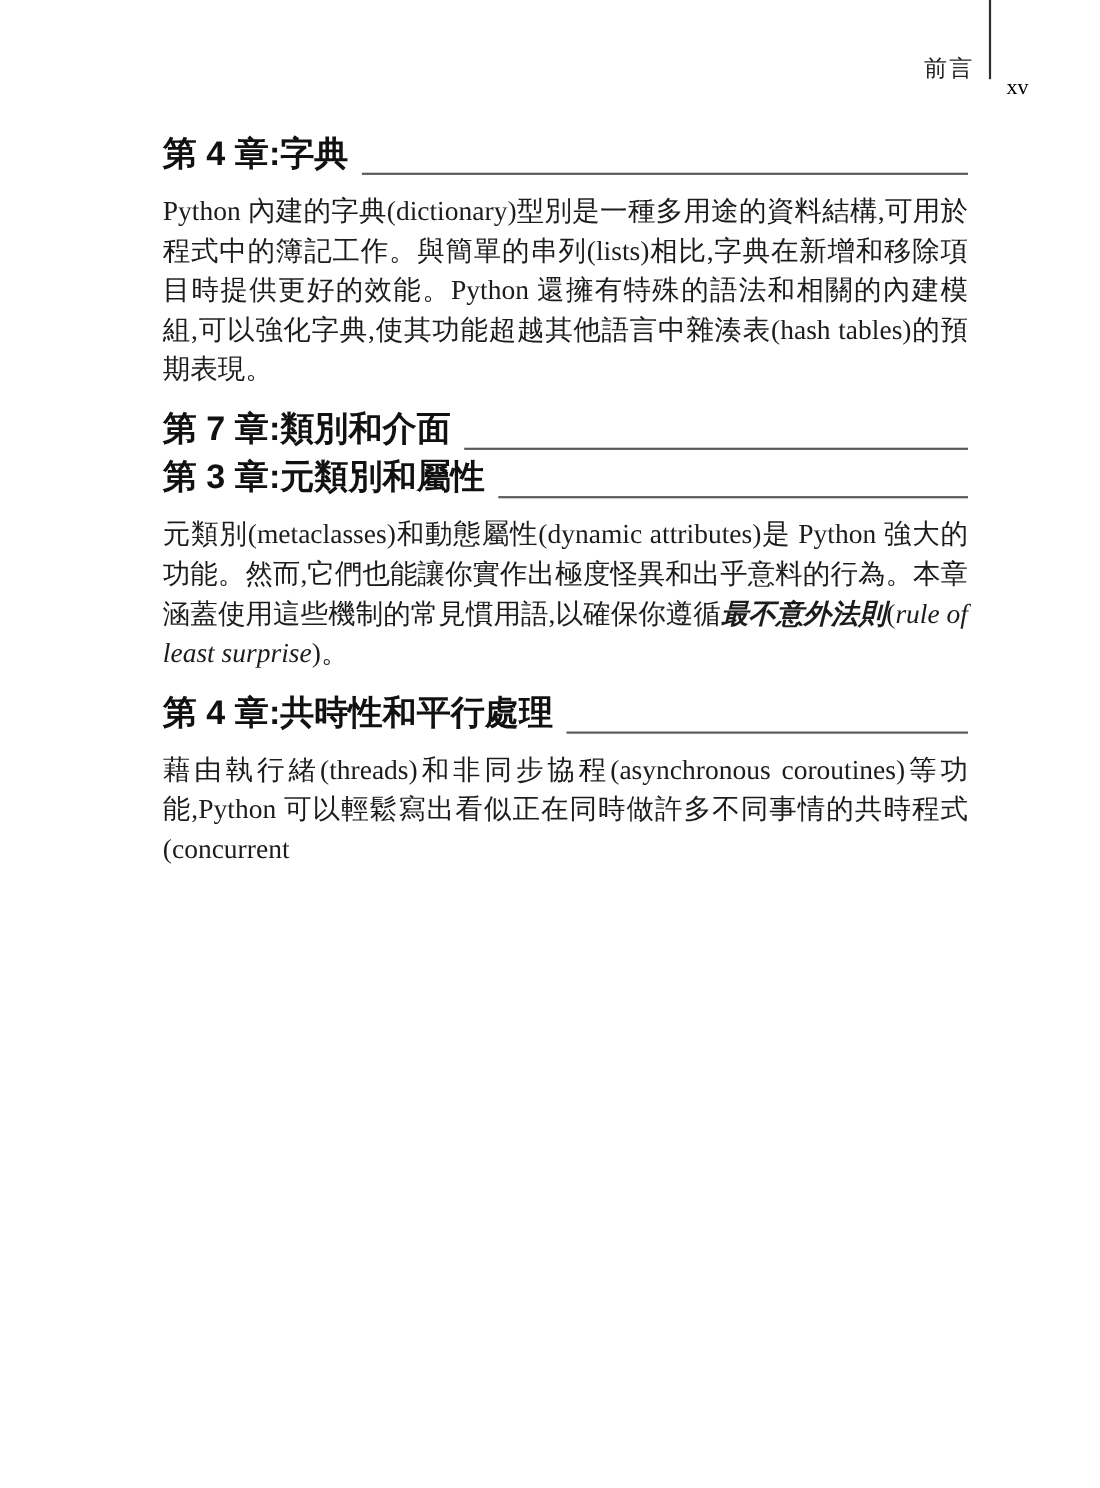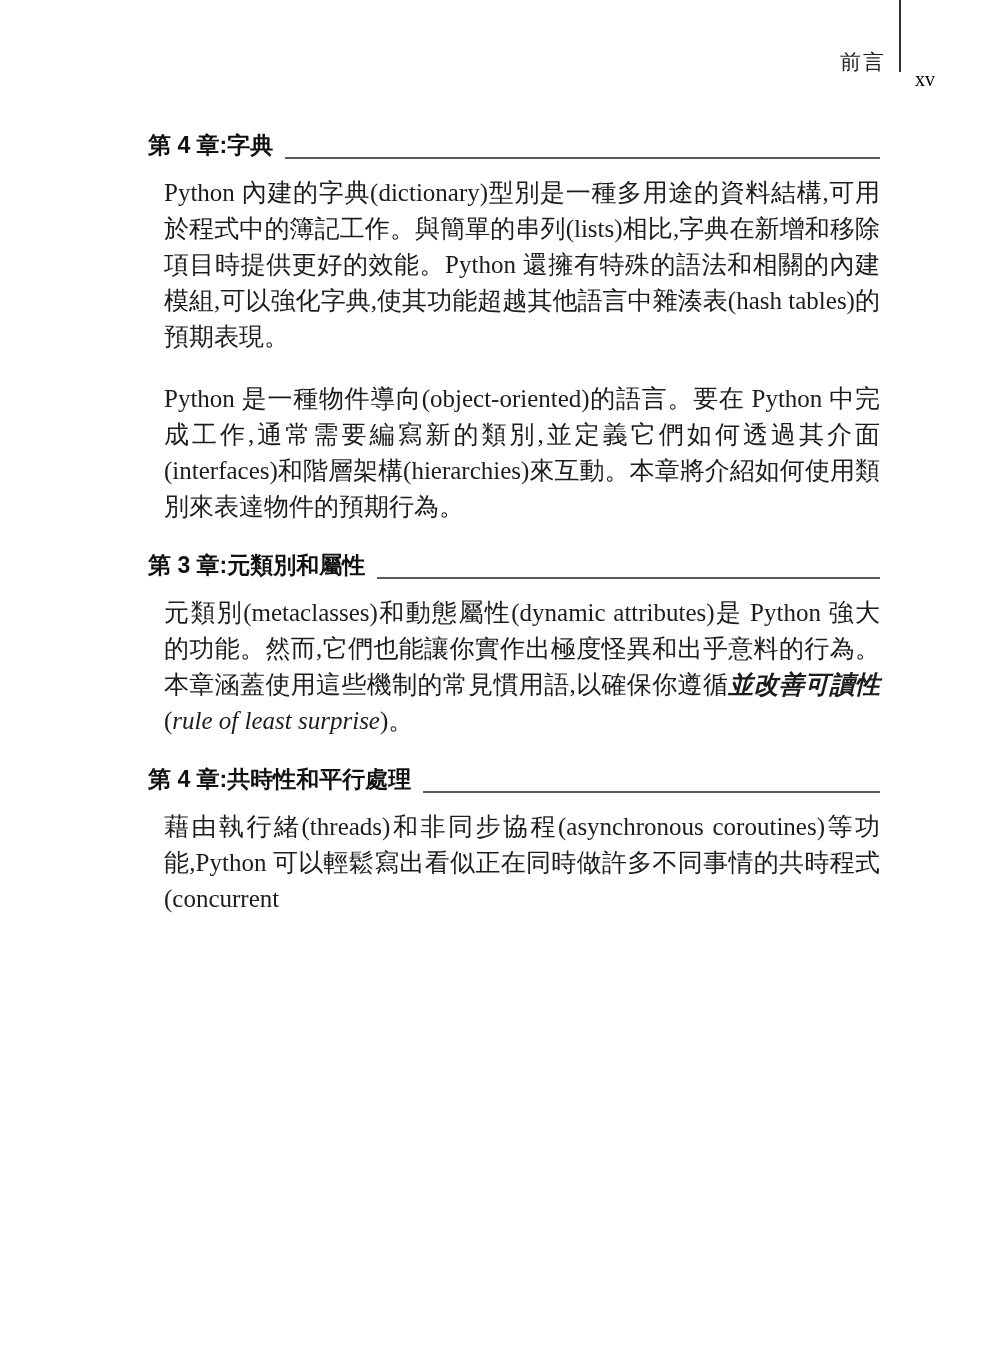--- a/index.html
+++ b/index.html
@@ -53,34 +53,34 @@
     top: 131px;
     width: 732px;
   }
 
   .chapter-heading {
     display: flex;
     align-items: flex-end;
     height: 30px;
     margin: 0 0 14px 0;
     font-family: "Liberation Sans", "DejaVu Sans", sans-serif;
-    font-size: 23px;
+    font-size: 31px;
     font-weight: 700;
     color: #111111;
     white-space: nowrap;
   }
   .chapter-heading .heading-rule {
     flex: 1;
     border-bottom: 2px solid #5a5a5a;
     margin-left: 12px;
     margin-bottom: 2px;
   }
 
   .chapter-summary {
-    margin: 0 0 26px 16px;
+    margin: 0 0 26px 0;
     font-family: "Liberation Serif", "DejaVu Serif", serif;
     font-size: 25px;
     line-height: 36px;
     text-align: justify;
     color: #1c1c1c;
   }
   .section:last-child .chapter-summary { margin-bottom: 0; }
 
   .em-zh {
     font-weight: 700;
@@ -105,29 +105,32 @@
       <h2 class="chapter-heading">
         <span>第 4 章:字典</span>
         <span class="heading-rule"></span>
       </h2>
       <p class="chapter-summary">Python 內建的字典(dictionary)型別是一種多用途的資料結構,可用於程式中的簿記工作。與簡單的串列(lists)相比,字典在新增和移除項目時提供更好的效能。Python 還擁有特殊的語法和相關的內建模組,可以強化字典,使其功能超越其他語言中雜湊表(hash tables)的預期表現。</p>
     </section>
 
 
 
     <section class="section">
-      <p class="chapter-summary">Python 是一種物件導向(object-oriented)的語言。要在 Python 中完成工作,通常需要編寫新的類別,並定義它們如何透過其介面(interfaces)和階層架構(hierarchies)來互動。本章將介紹如何使用類別來表達物件的預期行為。</p>
+      <h2 class="chapter-heading">
+        <span>第 7 章:類別和介面</span>
+        <span class="heading-rule"></span>
+      </h2>
     </section>
 
     <section class="section">
       <h2 class="chapter-heading">
         <span>第 3 章:元類別和屬性</span>
         <span class="heading-rule"></span>
       </h2>
-      <p class="chapter-summary"><span>元類別(metaclasses)和動態屬性(dynamic attributes)是 Python 強大的功能。然而,它們也能讓你實作出極度怪異和出乎意料的行為。本章涵蓋使用這些機制的常見慣用語,以確保你遵循</span><span class="em-zh">並改善可讀性</span><span>(</span><span class="em-en">rule of least surprise</span><span>)。</span></p>
+      <p class="chapter-summary"><span>元類別(metaclasses)和動態屬性(dynamic attributes)是 Python 強大的功能。然而,它們也能讓你實作出極度怪異和出乎意料的行為。本章涵蓋使用這些機制的常見慣用語,以確保你遵循</span><span class="em-zh">最不意外法則</span><span>(</span><span class="em-en">rule of least surprise</span><span>)。</span></p>
     </section>
 
     <section class="section">
       <h2 class="chapter-heading">
         <span>第 4 章:共時性和平行處理</span>
         <span class="heading-rule"></span>
       </h2>
       <p class="chapter-summary">藉由執行緒(threads)和非同步協程(asynchronous coroutines)等功能,Python 可以輕鬆寫出看似正在同時做許多不同事情的共時程式(concurrent</p>
     </section>
 

